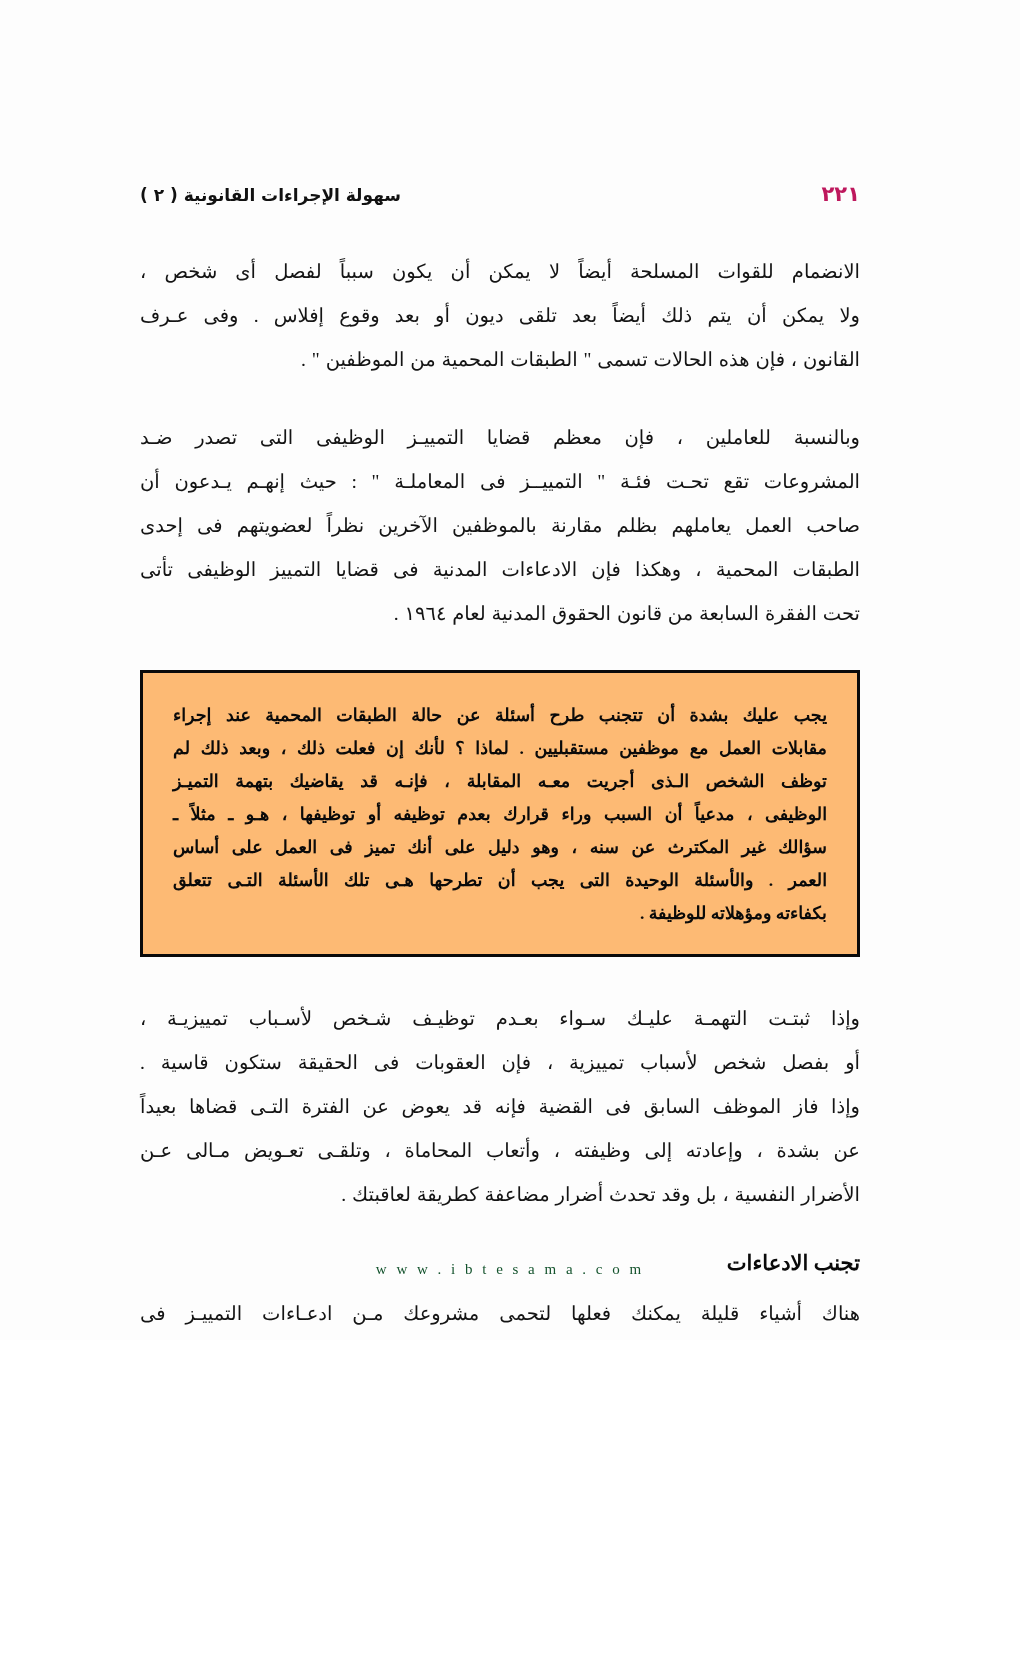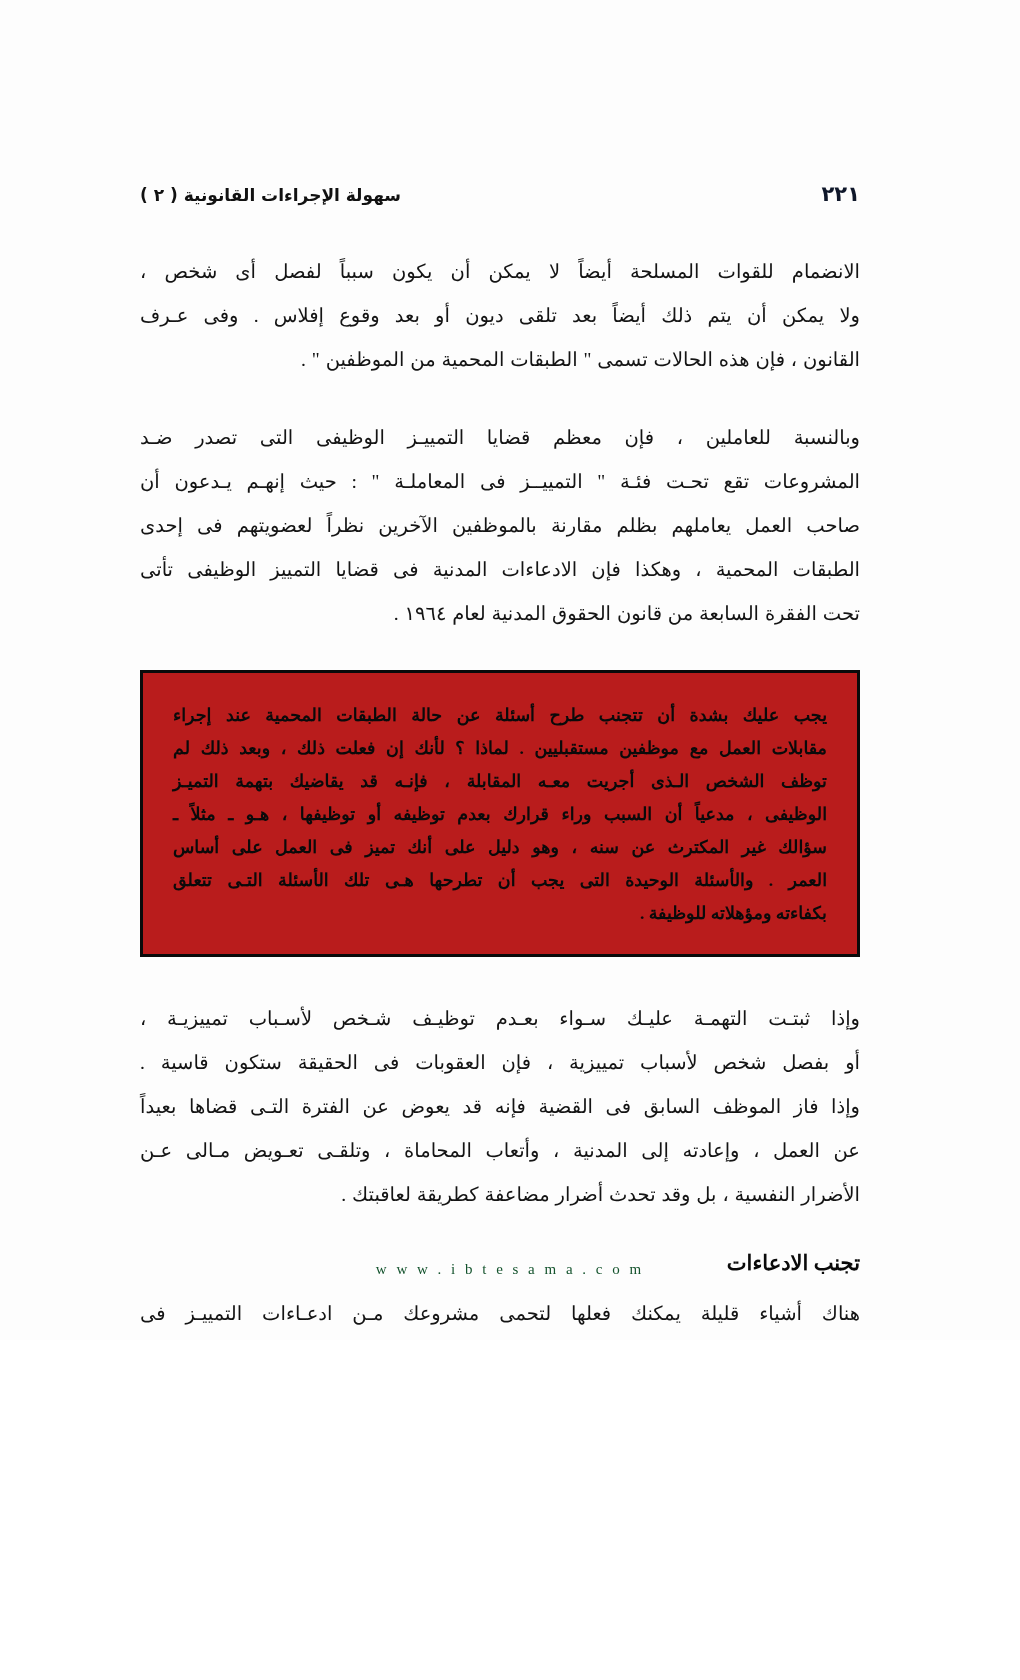--- a/index.html
+++ b/index.html
@@ -34,21 +34,21 @@
   .header-title {
     font-size: 17px;
     font-weight: bold;
     color: #111;
     letter-spacing: 0px;
     white-space: nowrap;
   }
   .header-pageno {
     font-size: 21px;
     font-weight: bold;
-    color: #0f172a;
+    color: #be185d;
     letter-spacing: 2px;
   }
 
   
   .content {
     position: absolute;
     top: 250px;
     left: 140px;
     width: 720px;
     font-family: Liberation Serif, serif;
@@ -72,21 +72,21 @@
     text-align-last: right;
   }
 
   
   .callout {
     position: relative;
     border: 3px solid #0a0a0a;
     padding: 26px 30px 24px 30px;
     margin: 6px 0 40px 0;
     box-sizing: border-box;
-    background: #b91c1c;
+    background: #fdba74;
   }
   .callout .cl {
     display: block;
     font-size: 17.5px;
     font-weight: bold;
     line-height: 33px;
     color: #0a0a0a;
     text-align: justify;
     text-align-last: justify;
     white-space: nowrap;
@@ -155,21 +155,21 @@
       <span class="cl">الوظيفى ، مدعياً أن السبب وراء قرارك بعدم توظيفه أو توظيفها ، هـو ـ مثلاً ـ</span>
       <span class="cl">سؤالك غير المكترث عن سنه ، وهو دليل على أنك تميز فى العمل على أساس</span>
       <span class="cl">العمر . والأسئلة الوحيدة التى يجب أن تطرحها هـى تلك الأسئلة التـى تتعلق</span>
       <span class="cl last">بكفاءته ومؤهلاته للوظيفة .</span>
     </div>
 
     <p class="para">
       <span class="ln">وإذا ثبتـت التهمـة عليـك سـواء بعـدم توظيـف شـخص لأسـباب تمييزيـة ،</span>
       <span class="ln">أو بفصل شخص لأسباب تمييزية ، فإن العقوبات فى الحقيقة ستكون قاسية .</span>
       <span class="ln">وإذا فاز الموظف السابق فى القضية فإنه قد يعوض عن الفترة التـى قضاها بعيداً</span>
-      <span class="ln">عن العمل ، وإعادته إلى المدنية ، وأتعاب المحاماة ، وتلقـى تعـويض مـالى عـن</span>
+      <span class="ln">عن بشدة ، وإعادته إلى وظيفته ، وأتعاب المحاماة ، وتلقـى تعـويض مـالى عـن</span>
       <span class="ln last">الأضرار النفسية ، بل وقد تحدث أضرار مضاعفة كطريقة لعاقبتك .</span>
     </p>
 
     <h2 class="section-heading">تجنب الادعاءات</h2>
 
     <p class="para">
       <span class="ln">هناك أشياء قليلة يمكنك فعلها لتحمى مشروعك مـن ادعـاءات التمييـز فى</span>
       <span class="ln last">أضرار :</span>
     </p>
 

